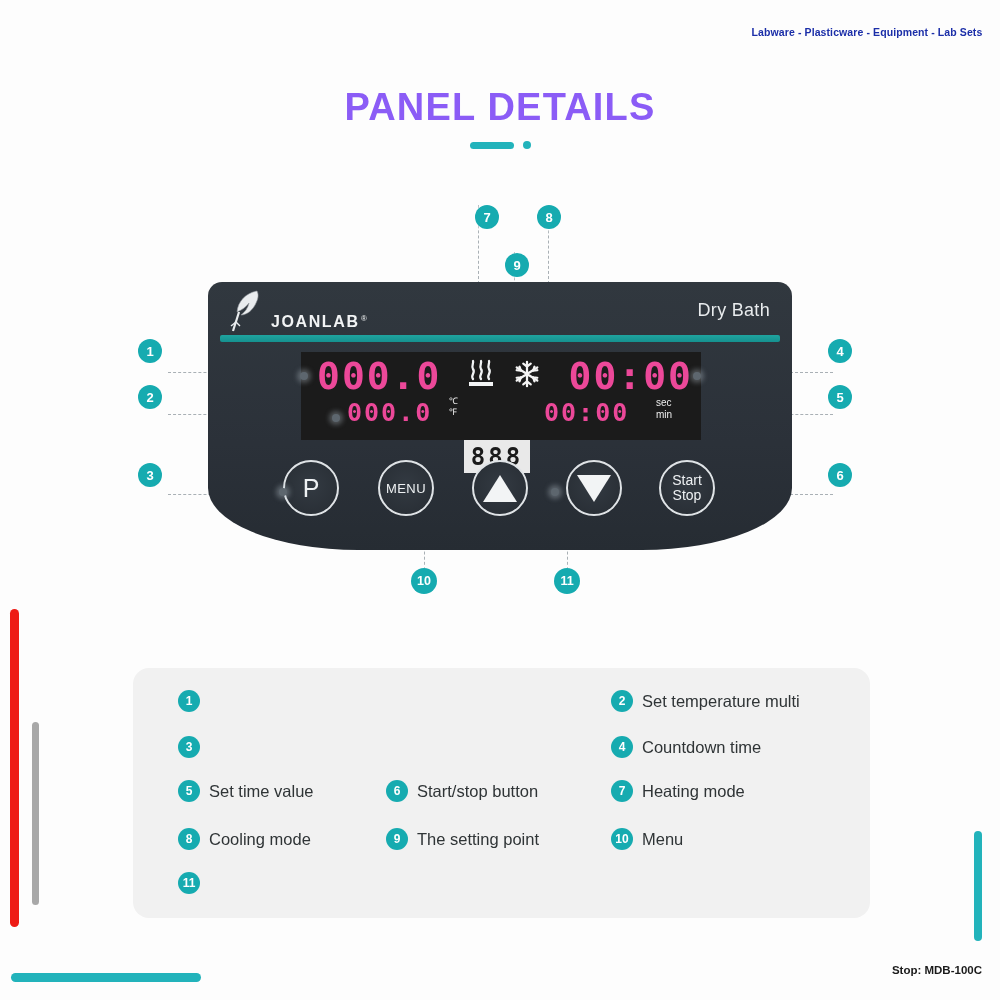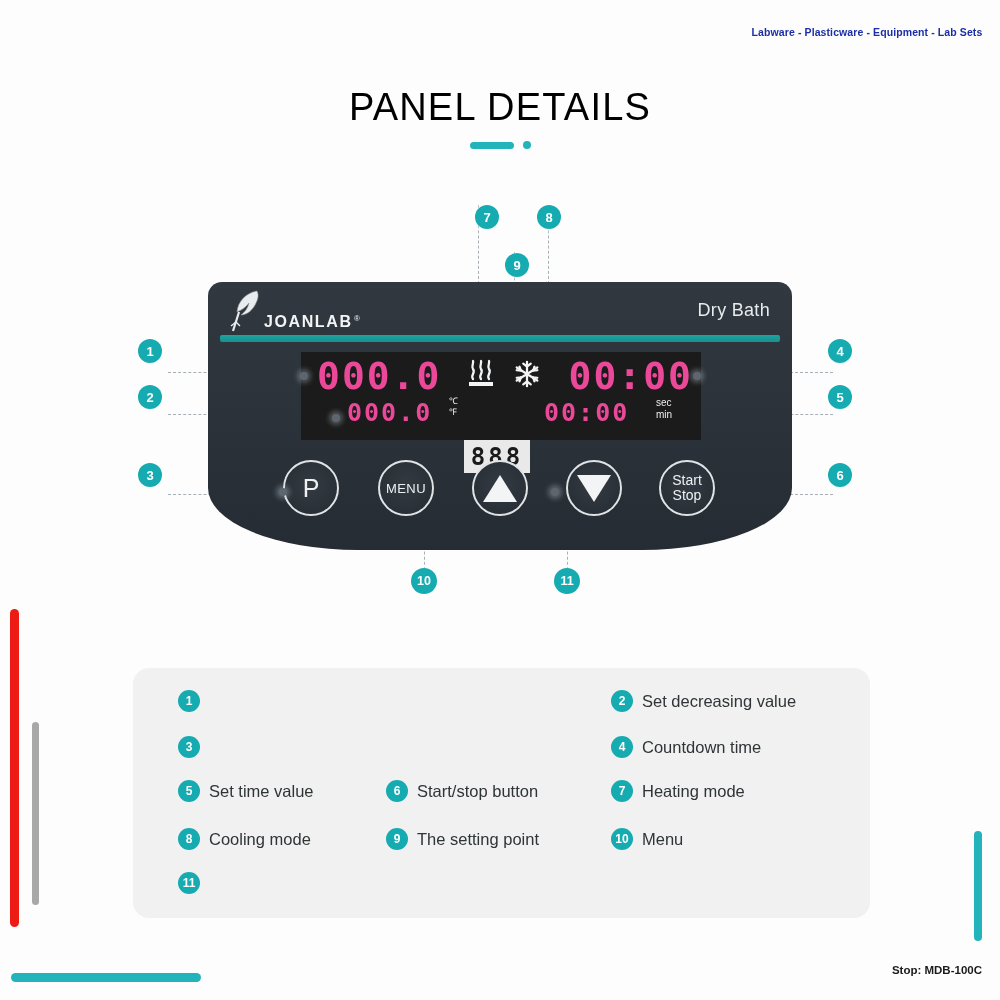--- a/index.html
+++ b/index.html
@@ -19,38 +19,38 @@
     font-family:"Liberation Sans",sans-serif;
   }
   .brand-sub{
     font-size:10.5px;font-weight:bold;color:#1b2ea8;letter-spacing:.1px;
     margin-top:4px;white-space:nowrap;
   }
 
   
   .page-title{
     position:absolute;left:0;top:86px;width:1000px;text-align:center;
-    font-size:38px;font-weight:normal;color:#000000;letter-spacing:1.2px;
+    font-size:38px;font-weight:bold;color:#8b5cf6;letter-spacing:1.2px;
   }
   .title-underline{position:absolute;left:0;top:141px;width:1000px;
     display:flex;justify-content:center;align-items:center;gap:9px;}
   .title-underline .bar{width:44px;height:7px;border-radius:4px;background:#22b3bb;}
   .title-underline .dot{width:8px;height:8px;border-radius:50%;background:#22b3bb;}
 
   
   .device{
     position:absolute;left:208px;top:282px;width:584px;height:268px;
     background:linear-gradient(180deg,#2e353d 0%,#2b3views 1%,#2a3138 55%,#272d34 100%);
     background:linear-gradient(180deg,#31383f 0%,#2b3139 60%,#262c33 100%);
     border-radius:14px 14px 150px 150px / 14px 14px 62px 62px;
   }
   .device-inner{position:absolute;inset:0;overflow:hidden;
     border-radius:14px 14px 150px 150px / 14px 14px 62px 62px;}
 
-  .joanlab{position:absolute;left:22px;top:6px;display:flex;align-items:flex-end;gap:0;}
+  .joanlab{position:absolute;left:22px;top:6px;display:flex;align-items:flex-end;gap:7px;}
   .quill{width:34px;height:44px;position:relative;}
   .joanlab-text{font-size:16px;font-weight:bold;color:#f2f4f5;letter-spacing:1.6px;
     position:relative;padding-right:9px;line-height:20px;}
   .joanlab-text .reg{position:absolute;right:0;top:-3px;font-size:8px;font-weight:normal;}
 
   .drybath{position:absolute;right:22px;top:18px;font-size:18px;color:#e8ebed;letter-spacing:.3px;}
 
   .teal-line{position:absolute;left:12px;right:12px;top:53px;height:7px;
     background:linear-gradient(180deg,#1fa39f 0%,#15918f 100%);border-radius:2px;}
 
@@ -277,21 +277,21 @@
       <div class="small-dot" style="left:343px;top:206px;"></div>
     </div>
   </div>
 
   <div class="legend">
     <div class="lg-item" style="left:45px;top:22px;">
       <span class="lg-num">1</span>
     </div>
     <div class="lg-item" style="left:478px;top:22px;">
       <span class="lg-num">2</span>
-      <span class="lg-txt">Set decreasing value</span>
+      <span class="lg-txt">Set temperature multi</span>
     </div>
 
     <div class="lg-item" style="left:45px;top:68px;">
       <span class="lg-num">3</span>
     </div>
     <div class="lg-item" style="left:478px;top:68px;">
       <span class="lg-num">4</span>
       <span class="lg-txt">Countdown time</span>
     </div>
 

